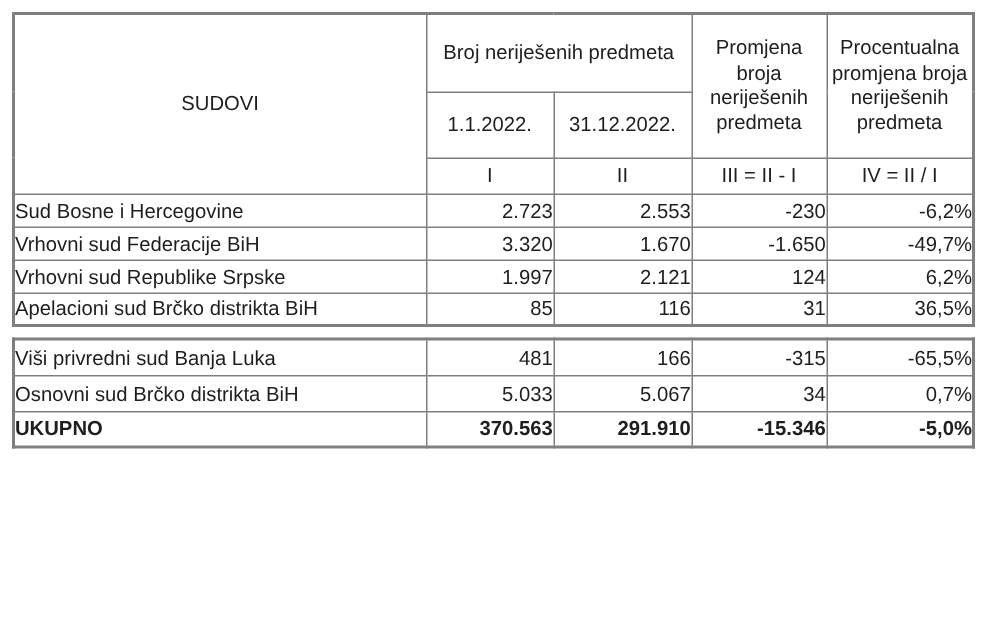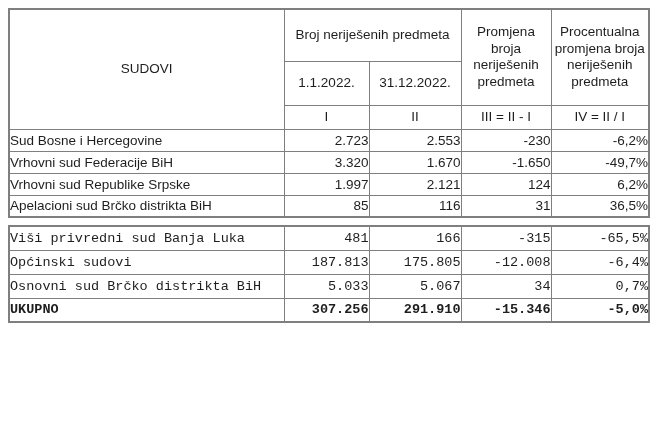--- a/index.html
+++ b/index.html
@@ -48,21 +48,21 @@
   }
   th.h-sudovi {
     text-align: center;
     padding-left: 5px;
   }
   tr.h-row1 { height: 52px; }
   tr.h-row2 { height: 44px; }
   tr.h-row3 { height: 24px; }
   
   .t-top tbody tr { height: 22px; }
-  .t-bottom tbody tr { height: 24px; font-family: Liberation Mono, monospace; }
+  .t-bottom tbody tr { height: 24px; }
   td.c-name {
     text-align: left;
     padding-left: 5px;
     white-space: nowrap;
   }
   td.c-num {
     text-align: right;
     padding-right: 6px;
     white-space: nowrap;
   }
@@ -144,36 +144,29 @@
       </colgroup>
       <tbody id="tbody-1">
           <tr>
             <td class="c-name">Viši privredni sud Banja Luka</td>
             <td class="c-num">481</td>
             <td class="c-num">166</td>
             <td class="c-num">-315</td>
             <td class="c-num">-65,5%</td>
           </tr>
           <tr>
-            <td class="c-name">Općinski sudovi</td>
-            <td class="c-num">187.813</td>
-            <td class="c-num">175.805</td>
-            <td class="c-num">-12.008</td>
-            <td class="c-num">-6,4%</td>
-          </tr>
-          <tr>
             <td class="c-name">Osnovni sud Brčko distrikta BiH</td>
             <td class="c-num">5.033</td>
             <td class="c-num">5.067</td>
             <td class="c-num">34</td>
             <td class="c-num">0,7%</td>
           </tr>
           <tr class="bold-row">
             <td class="c-name">UKUPNO</td>
-            <td class="c-num">307.256</td>
+            <td class="c-num">370.563</td>
             <td class="c-num">291.910</td>
             <td class="c-num">-15.346</td>
             <td class="c-num">-5,0%</td>
           </tr>
         </tbody>
     </table>
 
   </div>
 </div>
 

